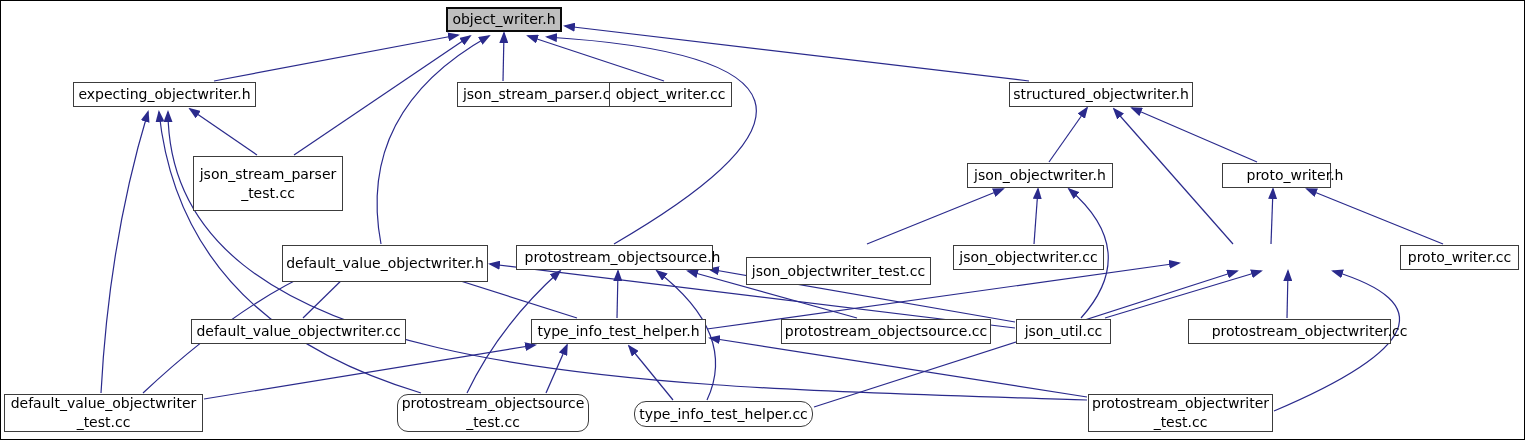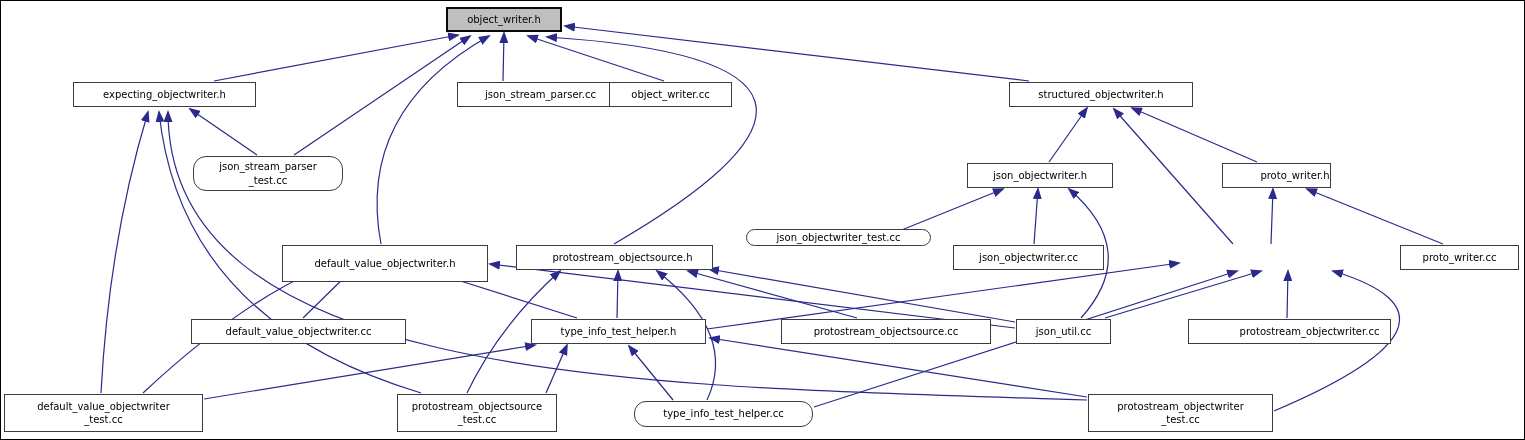--- a/index.html
+++ b/index.html
@@ -12,21 +12,21 @@
     font-family:"DejaVu Sans","Liberation Sans",sans-serif;
     overflow:hidden;
   }
   #edge-layer{position:absolute;left:0;top:0;width:1525px;height:440px;}
   .gnode{
     position:absolute;
     box-sizing:border-box;
     background:#ffffff;
     border:1px solid #3c3c3c;
     color:#000;
-    font-size:10px;
+    font-size:14px;
     line-height:1.35;
     display:flex;align-items:center;justify-content:center;
     text-align:center;
     white-space:pre-line;
     cursor:pointer;
     z-index:2;
   }
   .gnode.root{
     background:#bfbfbf;
     border:2px solid #0a0a0a;
@@ -79,34 +79,34 @@
       <path d="M672,399 L628,345" fill="none" stroke="#2a2a8c" stroke-width="1.2" marker-end="url(#arr)"></path>
       <path d="M203,398 L534,344" fill="none" stroke="#2a2a8c" stroke-width="1.2" marker-end="url(#arr)"></path>
       <path d="M545,392 L566,344" fill="none" stroke="#2a2a8c" stroke-width="1.2" marker-end="url(#arr)"></path>
       <path d="M1086,396 L709,337" fill="none" stroke="#2a2a8c" stroke-width="1.2" marker-end="url(#arr)"></path>
     </svg>
 <div class="gnode root" style="left: 445px; top: 6px; width: 116px; height: 25px;">object_writer.h</div>
     <div class="gnode" style="left: 72px; top: 81px; width: 183px; height: 25px;">expecting_objectwriter.h</div>
     <div class="gnode" style="left: 436px; top: 81px; width: 167px; height: 25px; margin-left: 20px;">json_stream_parser.cc</div>
     <div class="gnode" style="left: 608px; top: 81px; width: 123px; height: 25px;">object_writer.cc</div>
     <div class="gnode" style="left: 1008px; top: 81px; width: 184px; height: 25px;">structured_objectwriter.h</div>
-    <div class="gnode" style="left: 192px; top: 155px; width: 150px; height: 35px; border-radius: 13px;">json_stream_parser
+    <div class="gnode" style="left: 192px; top: 155px; width: 150px; height: 55px;">json_stream_parser
 _test.cc</div>
     <div class="gnode" style="left: 966px; top: 162px; width: 146px; height: 25px;">json_objectwriter.h</div>
     <div class="gnode" style="left: 1221px; top: 162px; width: 109px; height: 25px; padding-left: 37px;">proto_writer.h</div>
     <div class="gnode" style="left: 281px; top: 244px; width: 206px; height: 37px;">default_value_objectwriter.h</div>
     <div class="gnode" style="left: 515px; top: 244px; width: 197px; height: 25px; padding-left: 16px;">protostream_objectsource.h</div>
-    <div class="gnode" style="left: 745px; top: 228px; width: 185px; height: 17px; border-radius: 11px;">json_objectwriter_test.cc</div>
+    <div class="gnode" style="left: 745px; top: 256px; width: 185px; height: 28px;">json_objectwriter_test.cc</div>
     <div class="gnode" style="left: 952px; top: 244px; width: 151px; height: 25px;">json_objectwriter.cc</div>
     <div class="gnode" style="left: 1399px; top: 244px; width: 119px; height: 25px;">proto_writer.cc</div>
     <div class="gnode" style="left: 190px; top: 318px; width: 215px; height: 25px;">default_value_objectwriter.cc</div>
     <div class="gnode" style="left: 530px; top: 318px; width: 175px; height: 25px;">type_info_test_helper.h</div>
     <div class="gnode" style="left: 780px; top: 318px; width: 210px; height: 25px;">protostream_objectsource.cc</div>
     <div class="gnode" style="left: 1015px; top: 318px; width: 95px; height: 25px;">json_util.cc</div>
     <div class="gnode" style="left: 1187px; top: 318px; width: 203px; height: 25px; padding-left: 40px;">protostream_objectwriter.cc</div>
     <div class="gnode" style="left: 3px; top: 393px; width: 199px; height: 38px;">default_value_objectwriter
 _test.cc</div>
-    <div class="gnode" style="left: 396px; top: 393px; width: 160px; height: 38px;">protostream_objectsource
+    <div class="gnode" style="left: 396px; top: 393px; width: 192px; height: 38px; border-radius: 11px;">protostream_objectsource
 _test.cc</div>
     <div class="gnode" style="left: 633px; top: 400px; width: 179px; height: 26px; border-radius: 12px;">type_info_test_helper.cc</div>
     <div class="gnode" style="left: 1087px; top: 393px; width: 185px; height: 38px;">protostream_objectwriter
 _test.cc</div>
   </div>
 
 </body></html>

